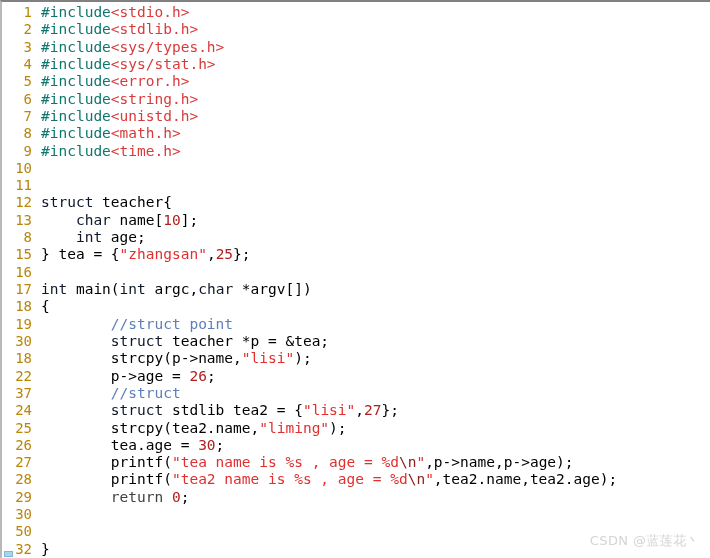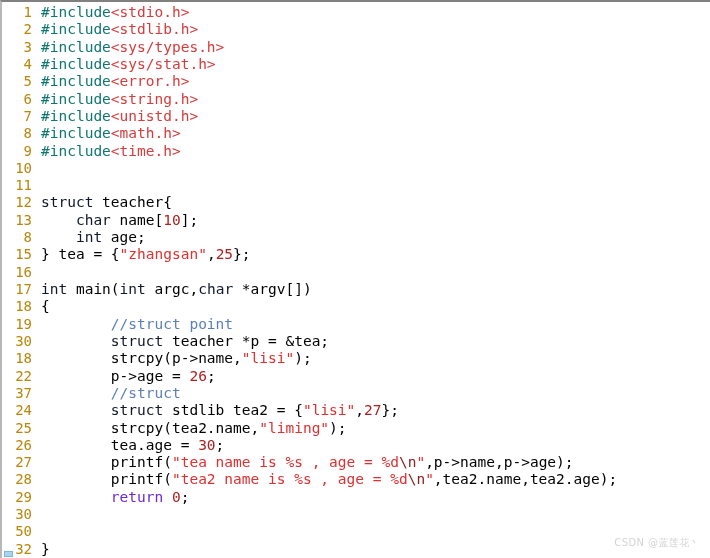--- a/index.html
+++ b/index.html
@@ -49,32 +49,32 @@
   .linecode {
     flex: 1 1 auto;
     white-space: pre;
     color: #000000;
   }
   
   .t-plain    { color: #000000; }
   .t-preproc  { color: #0f766e; }
   .t-header   { color: #d83b3b; }
   .t-keyword  { color: #0f172a; }
-  .t-control  { color: #6d28d9; }
+  .t-control  { color: #404040; }
   .t-string   { color: #e03030; }
   .t-escape   { color: #8b2020; }
   .t-number   { color: #b02020; }
   .t-comment  { color: #5c7fb8; text-align: center; }
 
   .watermark {
     position: absolute;
     right: 10px;
     bottom: 8px;
     font-family: "DejaVu Sans", "Liberation Sans", sans-serif;
-    font-size: 10px;
+    font-size: 13px;
     color: #d4d4d4;
     letter-spacing: 0.4px;
     user-select: none;
     white-space: pre;
   }
   .scroll-nub {
     position: absolute;
     left: 2px;
     bottom: 1px;
     width: 9px;

